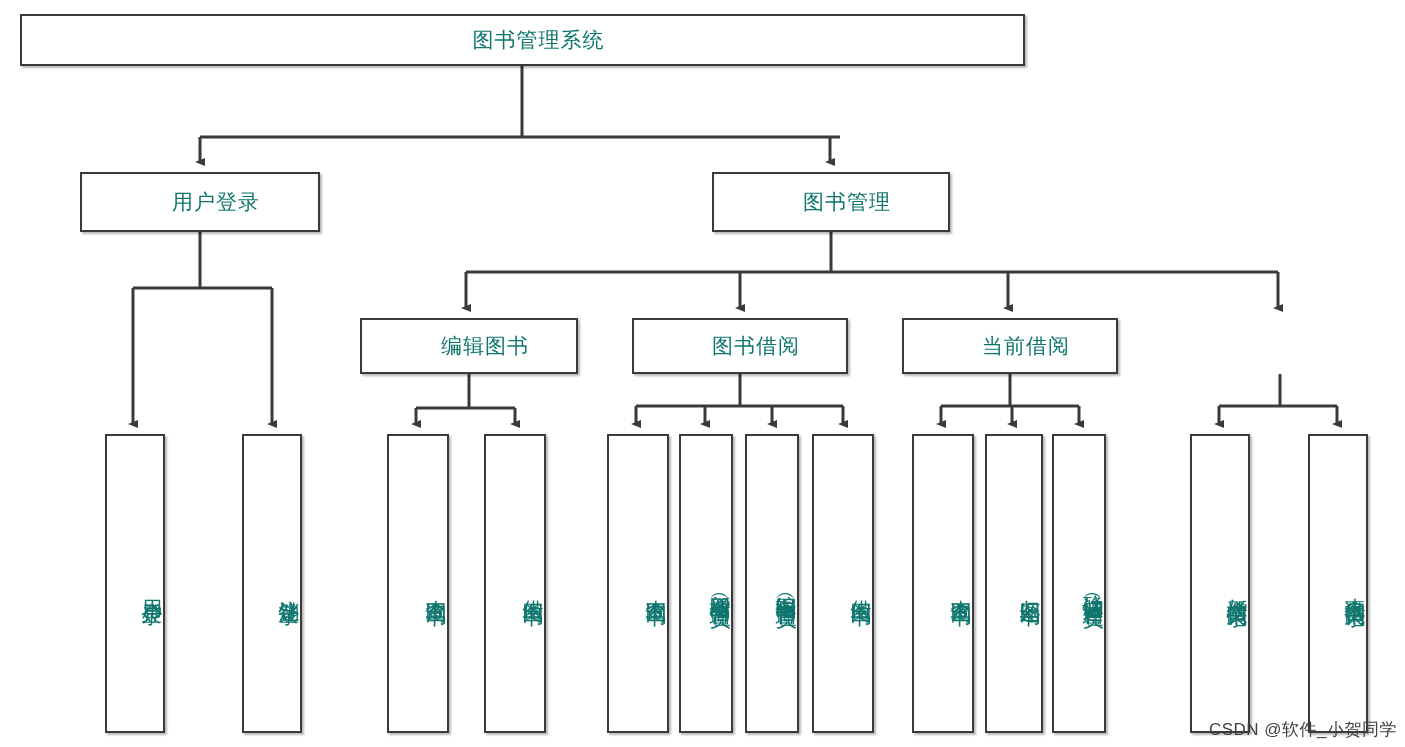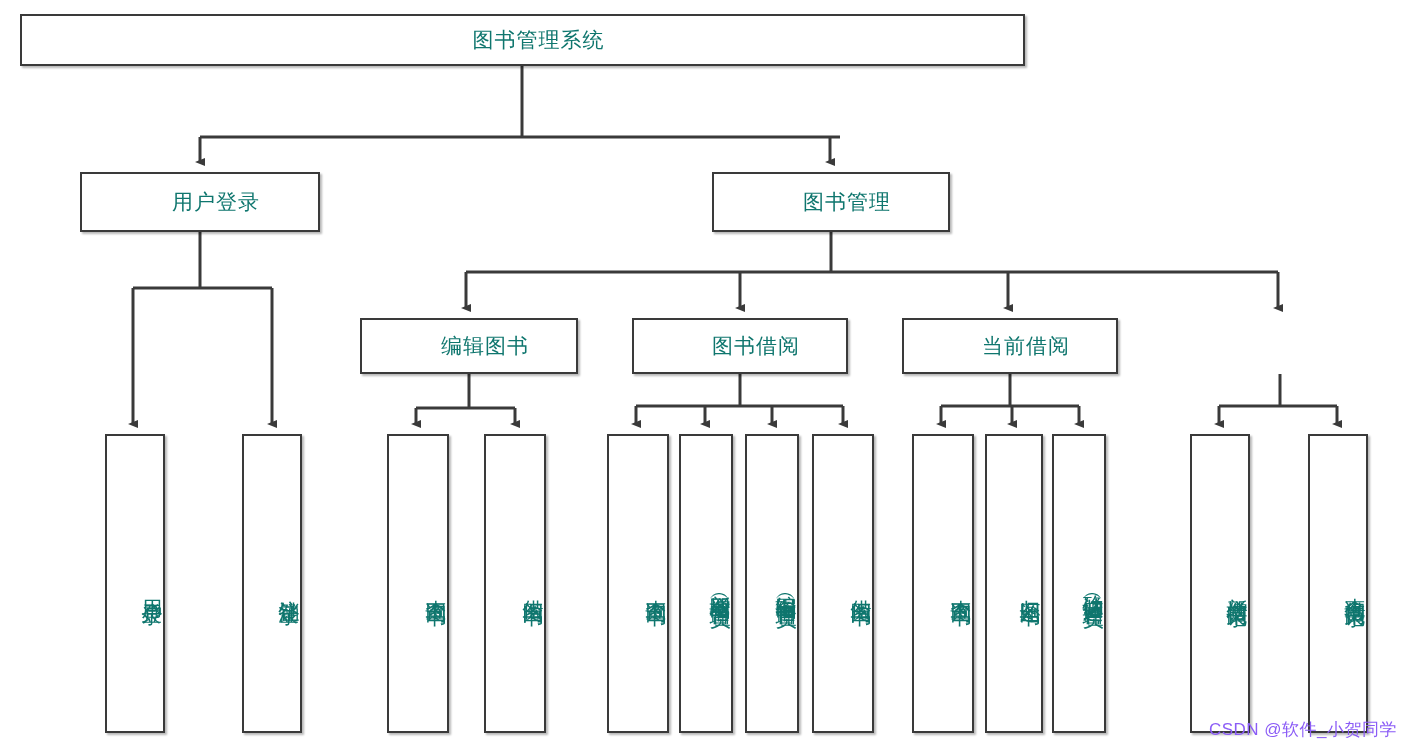--- a/index.html
+++ b/index.html
@@ -56,21 +56,21 @@
   }
   .node-label {
     display: block;
     white-space: nowrap;
   }
   .watermark {
     position: absolute;
     right: 8px;
     bottom: 6px;
     font-size: 17px;
-    color: #8b5cf6;
+    color: #404040;
     letter-spacing: 0.5px;
     white-space: nowrap;
   }
 </style>
 </head>
 <body>
 
 <div id="canvas">
 
   <svg id="wires" viewBox="0 0 1405 747" xmlns="http://www.w3.org/2000/svg">

